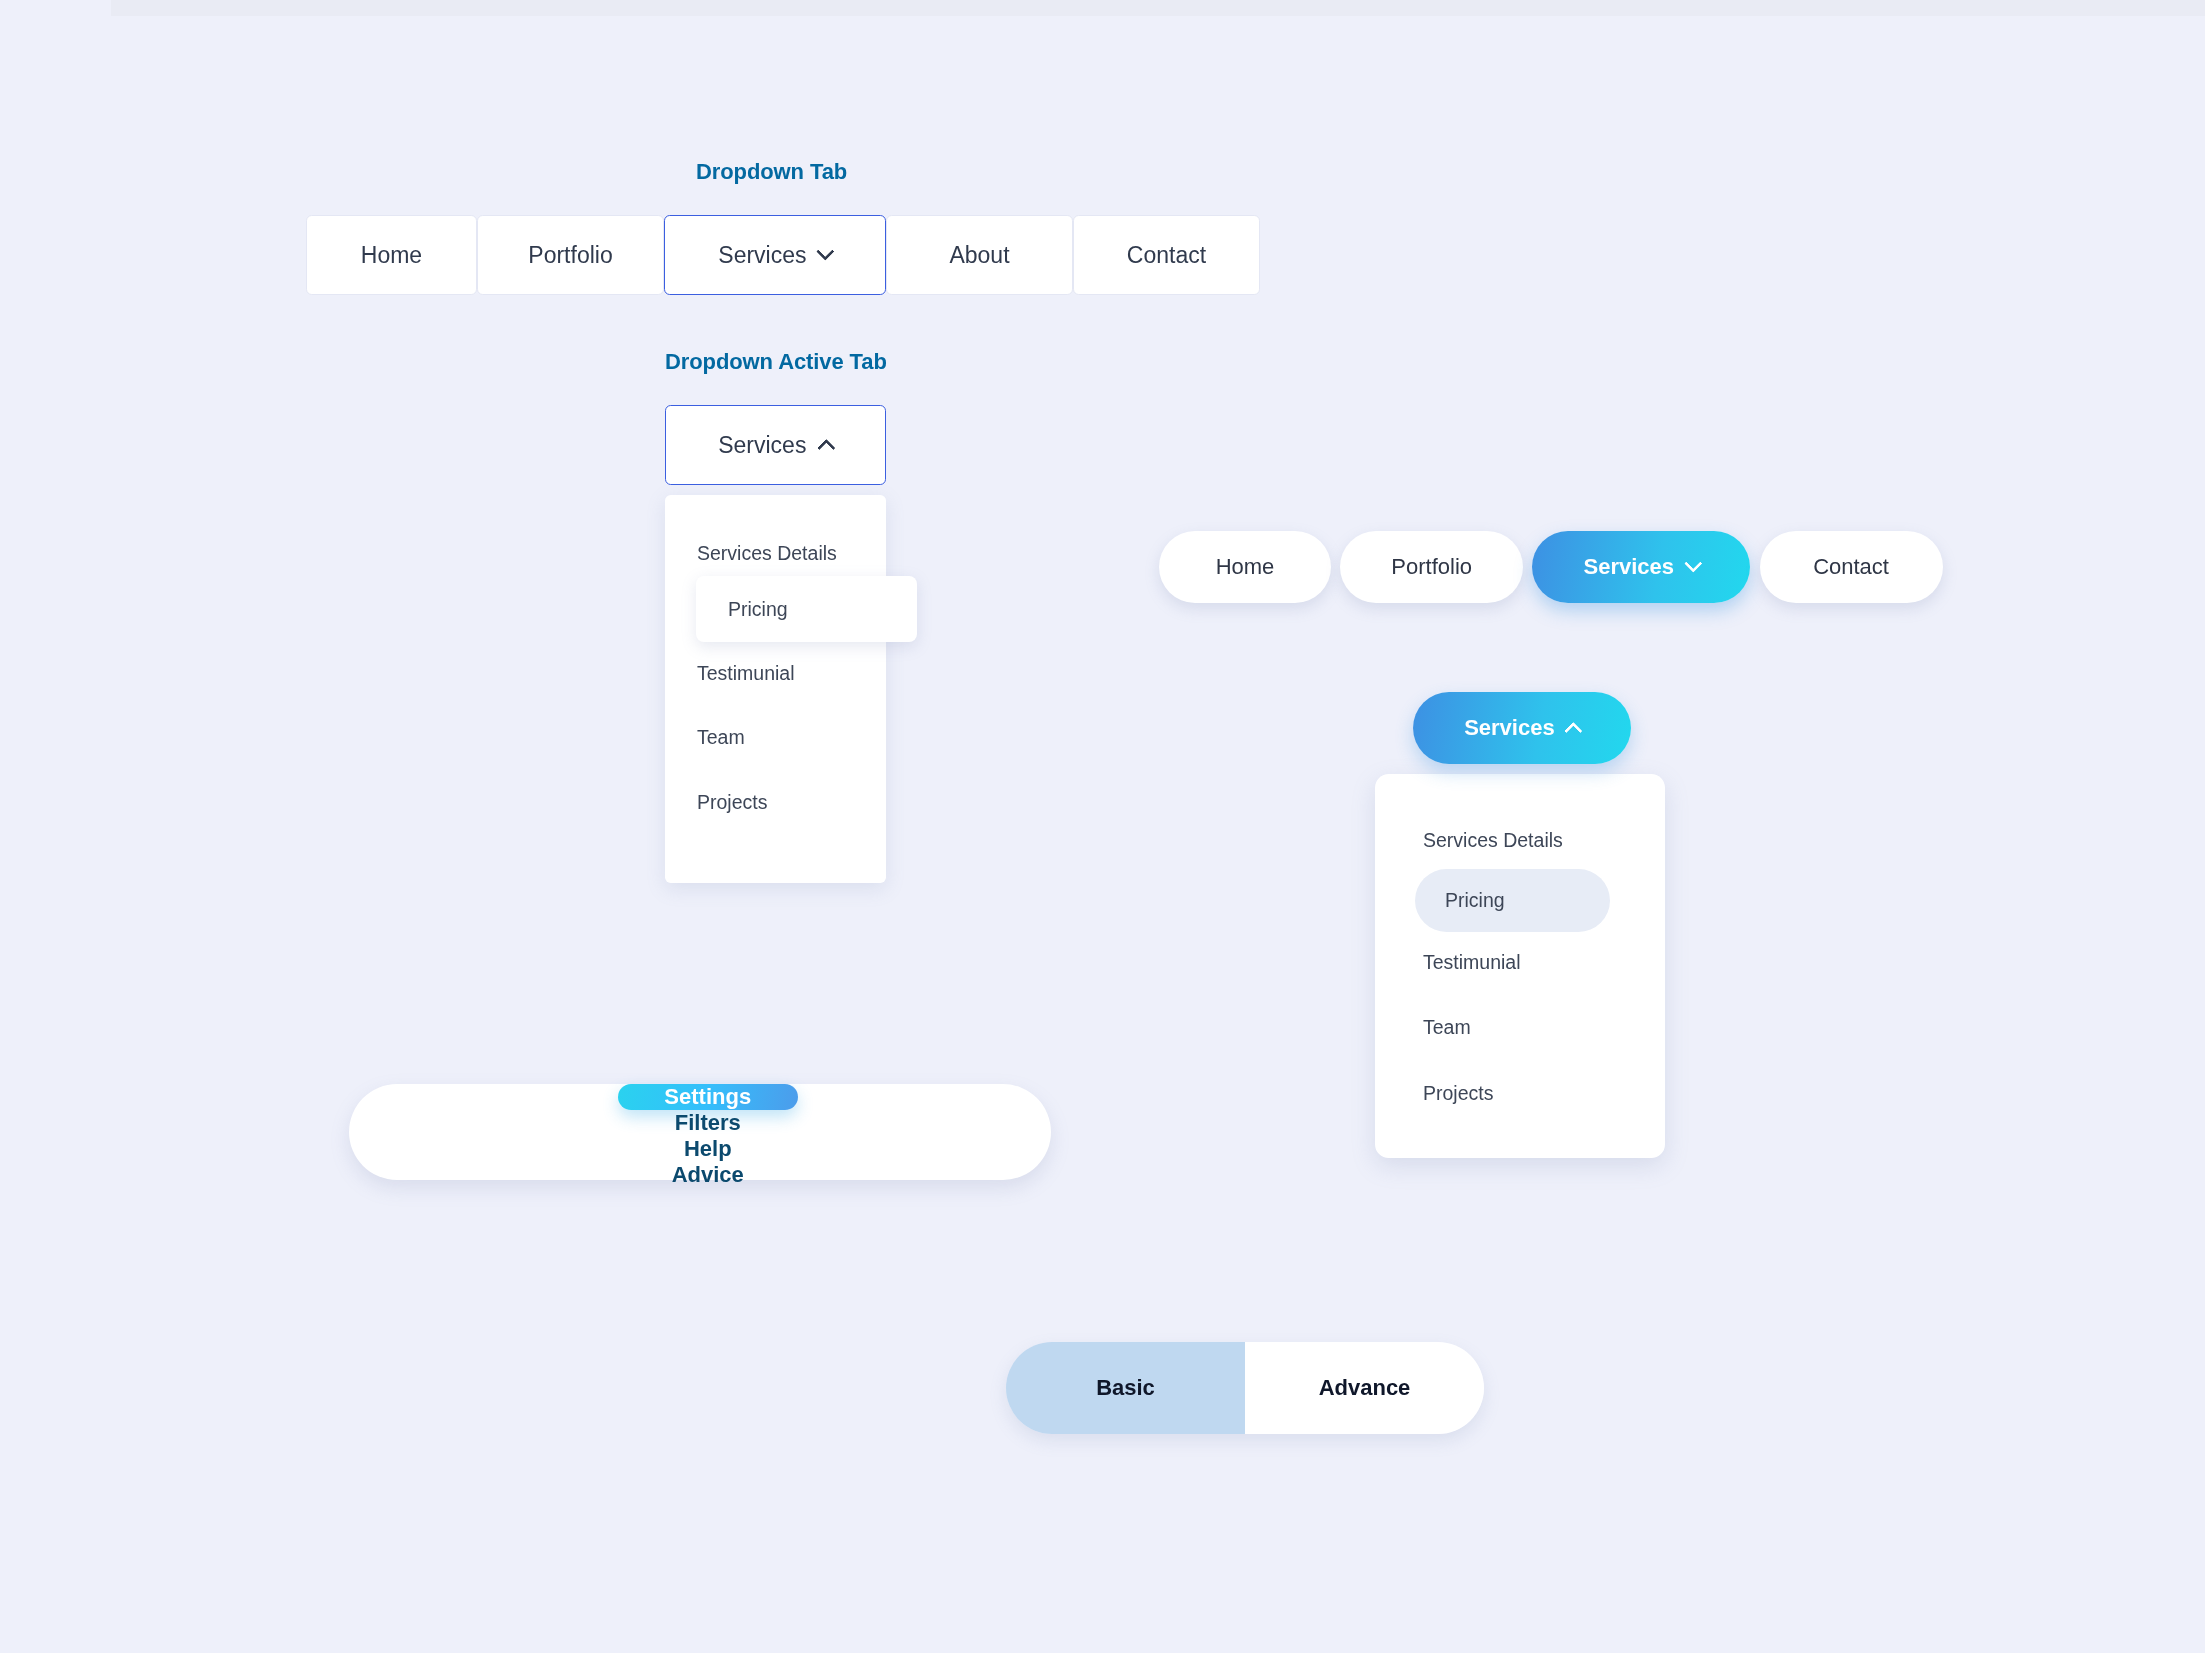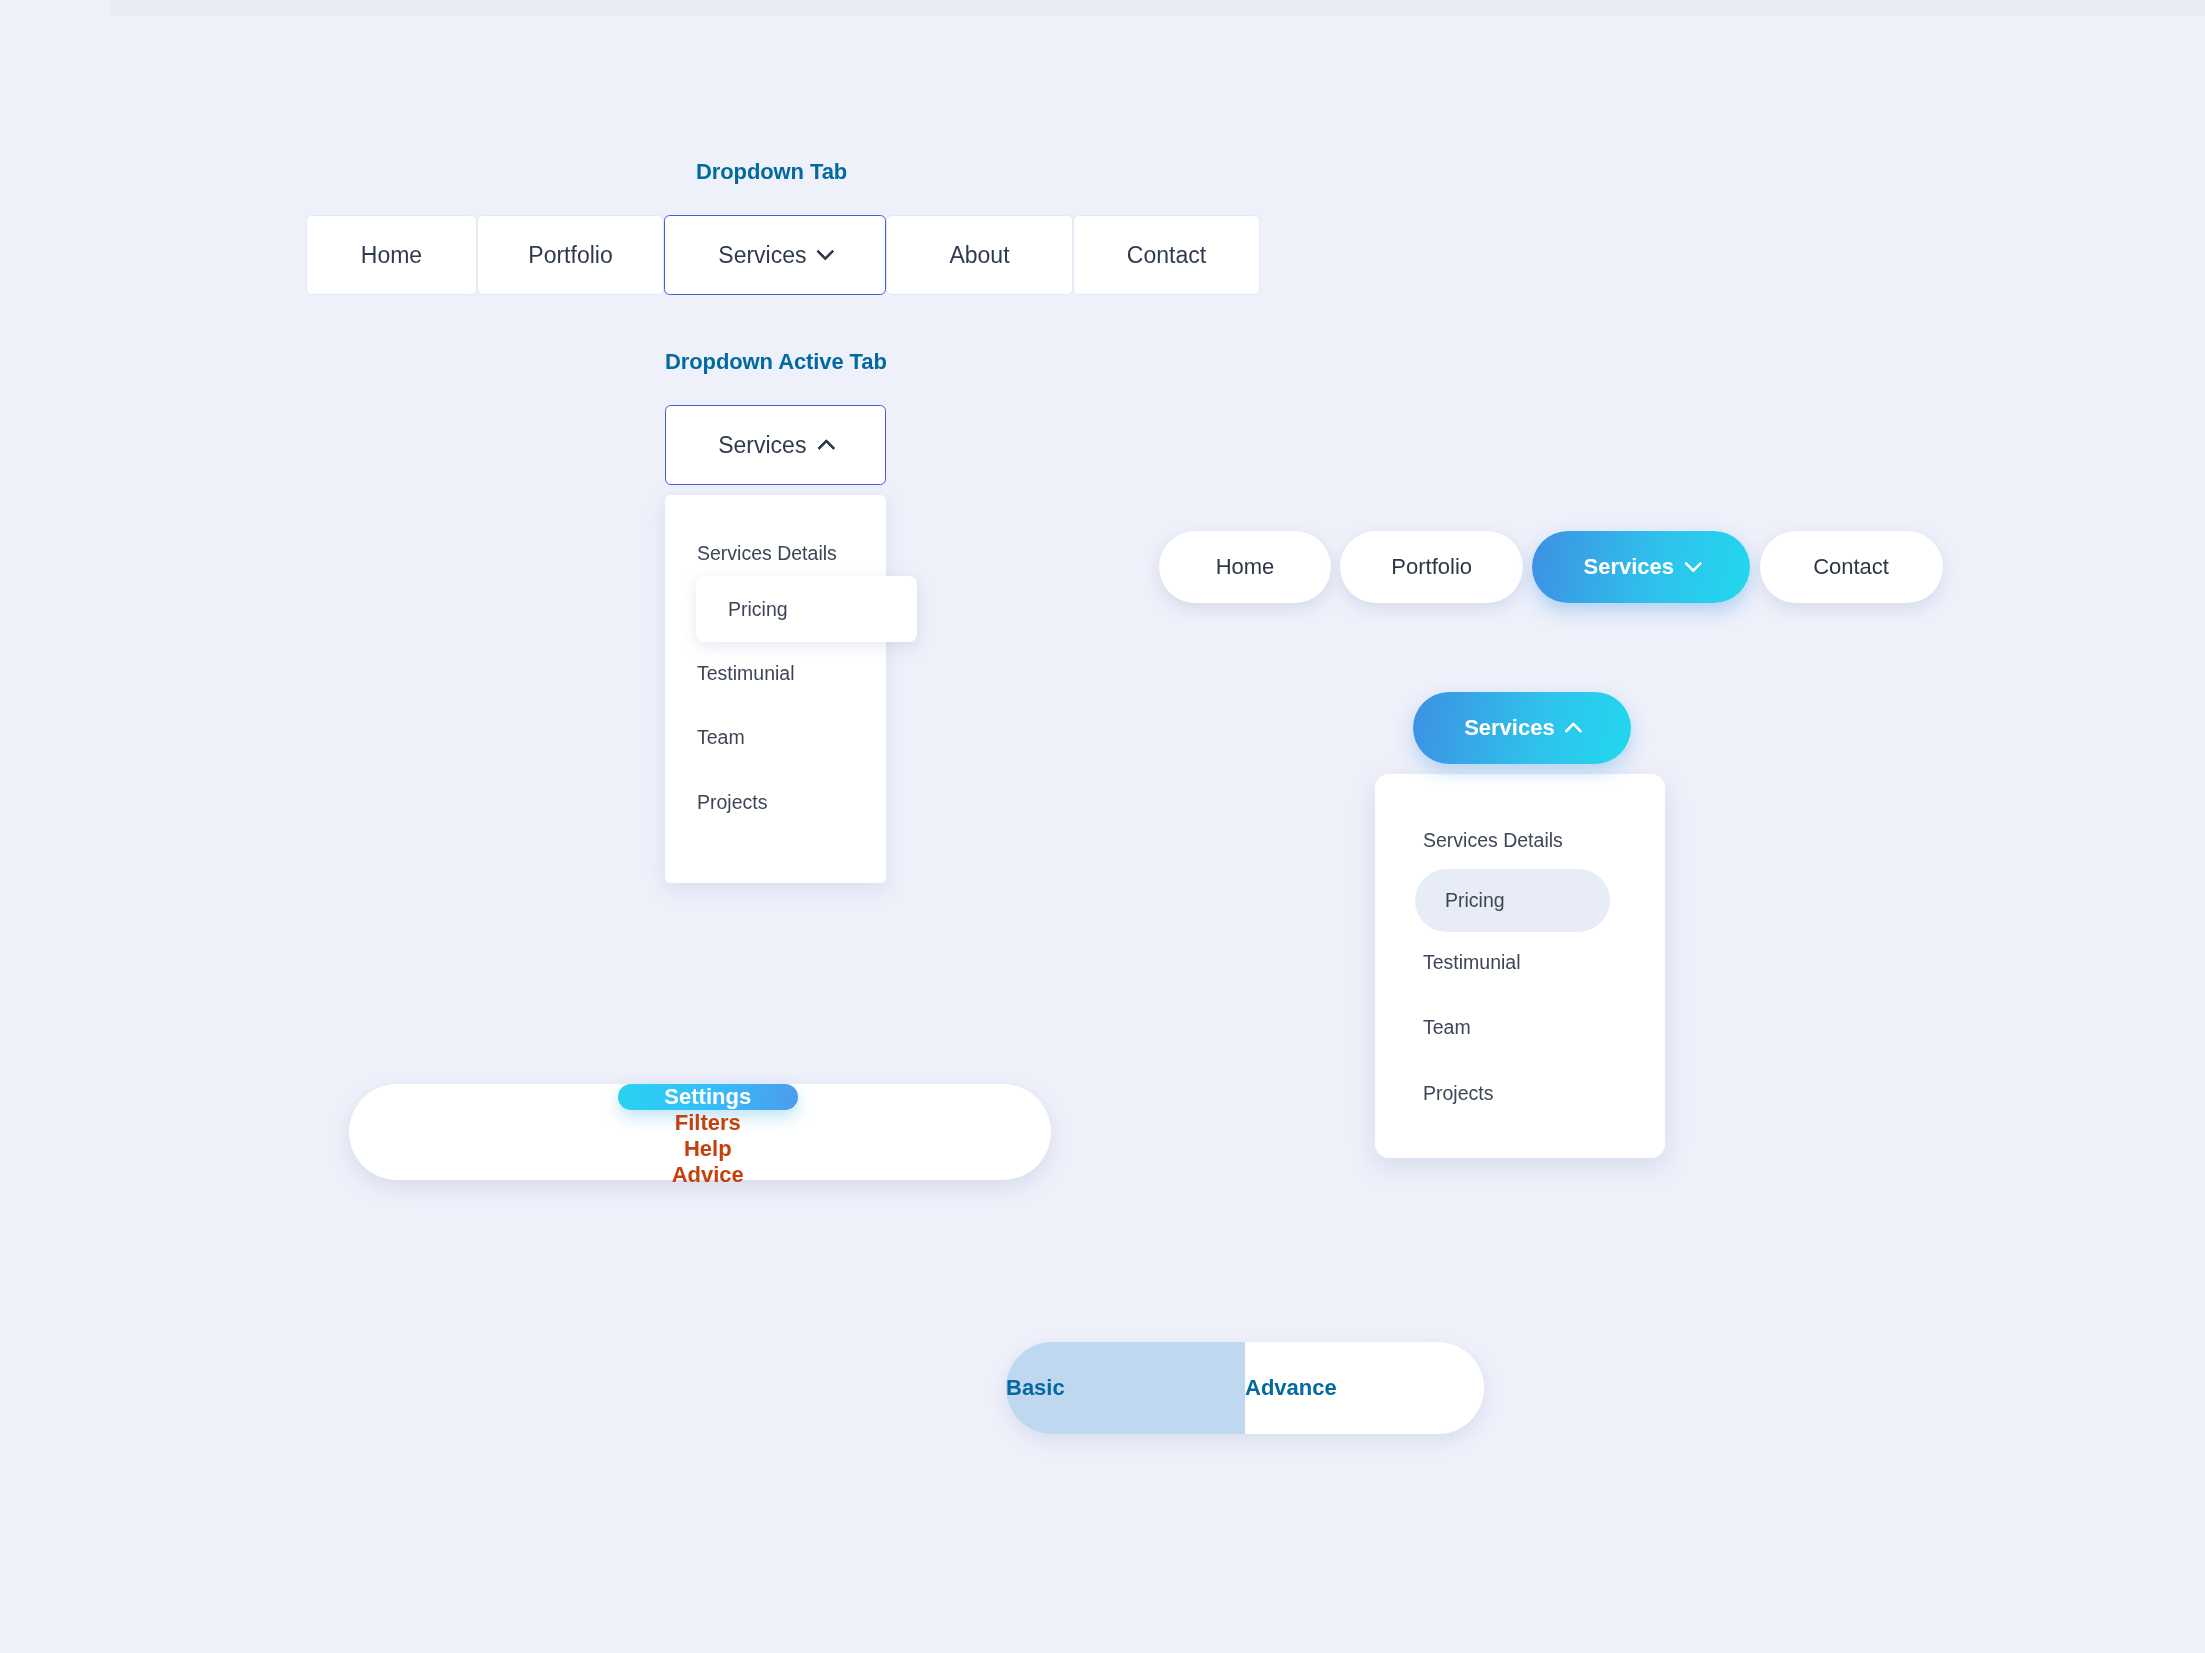--- a/index.html
+++ b/index.html
@@ -249,21 +249,21 @@
     padding: 0 0 0 15.5px;
     flex-direction: column;
   }
   .segbar .seg {
     height: 64px;
     display: flex;
     align-items: center;
     justify-content: center;
     font-size: 22px;
     font-weight: bold;
-    color: #c2410c;
+    color: #0c4a6e;
     white-space: nowrap;
   }
   .segbar .seg.w-settings { width: 180px; }
   .segbar .seg.w-filters  { width: 132px; }
   .segbar .seg.w-help     { width: 115px; align-items: flex-end; }
   .segbar .seg.w-advice   { width: 138px; }
   .segbar .seg.active {
     background: linear-gradient(100deg, #2ad2ef 0%, #35befb 50%, #4c9ceb 100%);
     color: #ffffff;
     border-radius: 34px;
@@ -279,23 +279,24 @@
     height: 92px;
     border-radius: 48px;
     overflow: hidden;
     display: flex;
     box-shadow: 0 6.9px 17px rgba(120,135,180,0.16);
   }
   .toggle .half {
     flex: 1;
     display: flex;
     align-items: center;
-    font-size: 22px;
-    font-weight: bold;
-    color: #0369a1;
+    justify-content: center;
+    font-size: 22px;
+    font-weight: bold;
+    color: #0f172a;
     white-space: nowrap;
   }
   .toggle .half.selected { background: #bfd8f0; }
   .toggle .half.unselected { background: #ffffff; }
 </style>
 </head>
 <body>
 
 <div class="top-band"></div>
 

